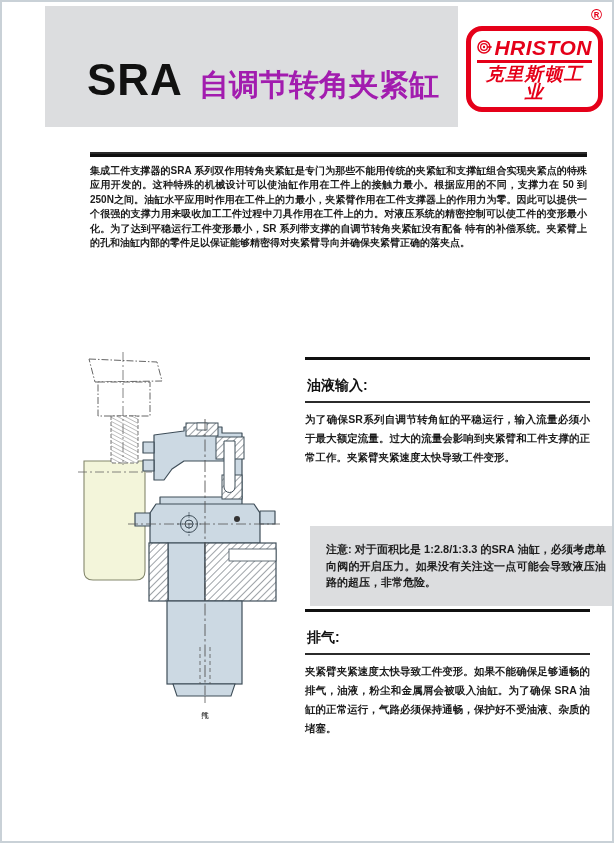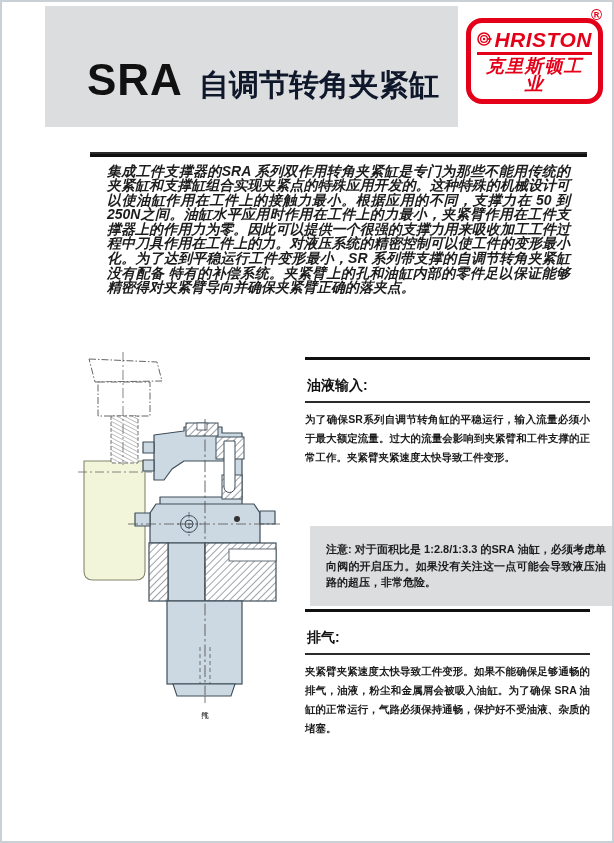--- a/index.html
+++ b/index.html
@@ -6,43 +6,43 @@
   body{font-family:"Liberation Sans","DejaVu Sans",sans-serif;}
   .page{position:relative;width:614px;height:843px;background:#fff;
         border:2px solid #c9d1d7;box-sizing:border-box;overflow:hidden;}
 
   
   .gray-banner{position:absolute;left:43px;top:4px;width:413px;height:121px;
                background:#dcdddf;display:flex;align-items:baseline;
                padding-left:42px;box-sizing:border-box;}
   .gray-banner .inner{display:flex;align-items:baseline;gap:16px;margin-top:52px;}
   .model{font-size:44px;font-weight:700;color:#111;letter-spacing:1px;line-height:1;}
-  .title-cn{font-size:30px;font-weight:600;color:#0f172a;line-height:1;}
+  .title-cn{font-size:30px;font-weight:600;color:#a21caf;line-height:1;}
 
-  .logo-box{position:absolute;left:464px;top:16px;width:137px;height:86px;
+  .logo-box{position:absolute;left:464px;top:24px;width:137px;height:86px;
             border:5px solid #e50019;border-radius:16px;background:#fff;
             box-sizing:border-box;padding:5px 6px 6px;display:flex;
             flex-direction:column;justify-content:space-between;}
   .logo-row1{display:flex;align-items:center;gap:2px;color:#e50019;
              font-weight:800;font-size:21px;letter-spacing:.5px;
              font-style:italic;line-height:1;}
   .logo-divider{height:3px;background:#e50019;margin:1px 0 2px;}
   .logo-row2{color:#e50019;font-weight:800;font-size:18px;letter-spacing:1.5px;
              text-align:center;font-style:italic;line-height:1;}
   .reg-mark{position:absolute;left:589px;top:4px;color:#e50019;
             font-size:15px;font-weight:700;}
 
   
   .rule-thin{height:1.5px;background:#2b2b2b;}
   .rule-thick{height:3px;background:#101010;}
   .sec1{position:absolute;left:88px;top:150px;width:497px;}
   .sec1-title{font-size:15px;color:#111;font-weight:600;padding:4px 2px 5px;}
   .sec1-title .code{font-weight:700;}
-  .para{margin:7px 17px 0;font-size:14px;line-height:14.6px;text-align:justify;
-        font-weight:600;color:#1c1c1c;font-style:italic;}
+  .para{margin:7px 0 0;font-size:10px;line-height:14.6px;text-align:justify;
+        font-weight:600;color:#1c1c1c;}
 
   .rblock{position:absolute;left:303px;width:285px;}
   .rblock .rtitle{font-size:14px;font-weight:700;color:#111;padding:17px 2px 6px;}
   .rpara{margin:7px 0 0;font-size:10.5px;line-height:19px;text-align:justify;
          font-weight:600;color:#1c1c1c;}
 
   .note-box{position:absolute;left:308px;top:524px;width:312px;height:80px;
             background:#dcdddf;box-sizing:border-box;padding:15px 16px;}
   .note-text{margin:0;font-size:11px;line-height:16.5px;text-align:justify;
              font-weight:600;color:#1c1c1c;}

